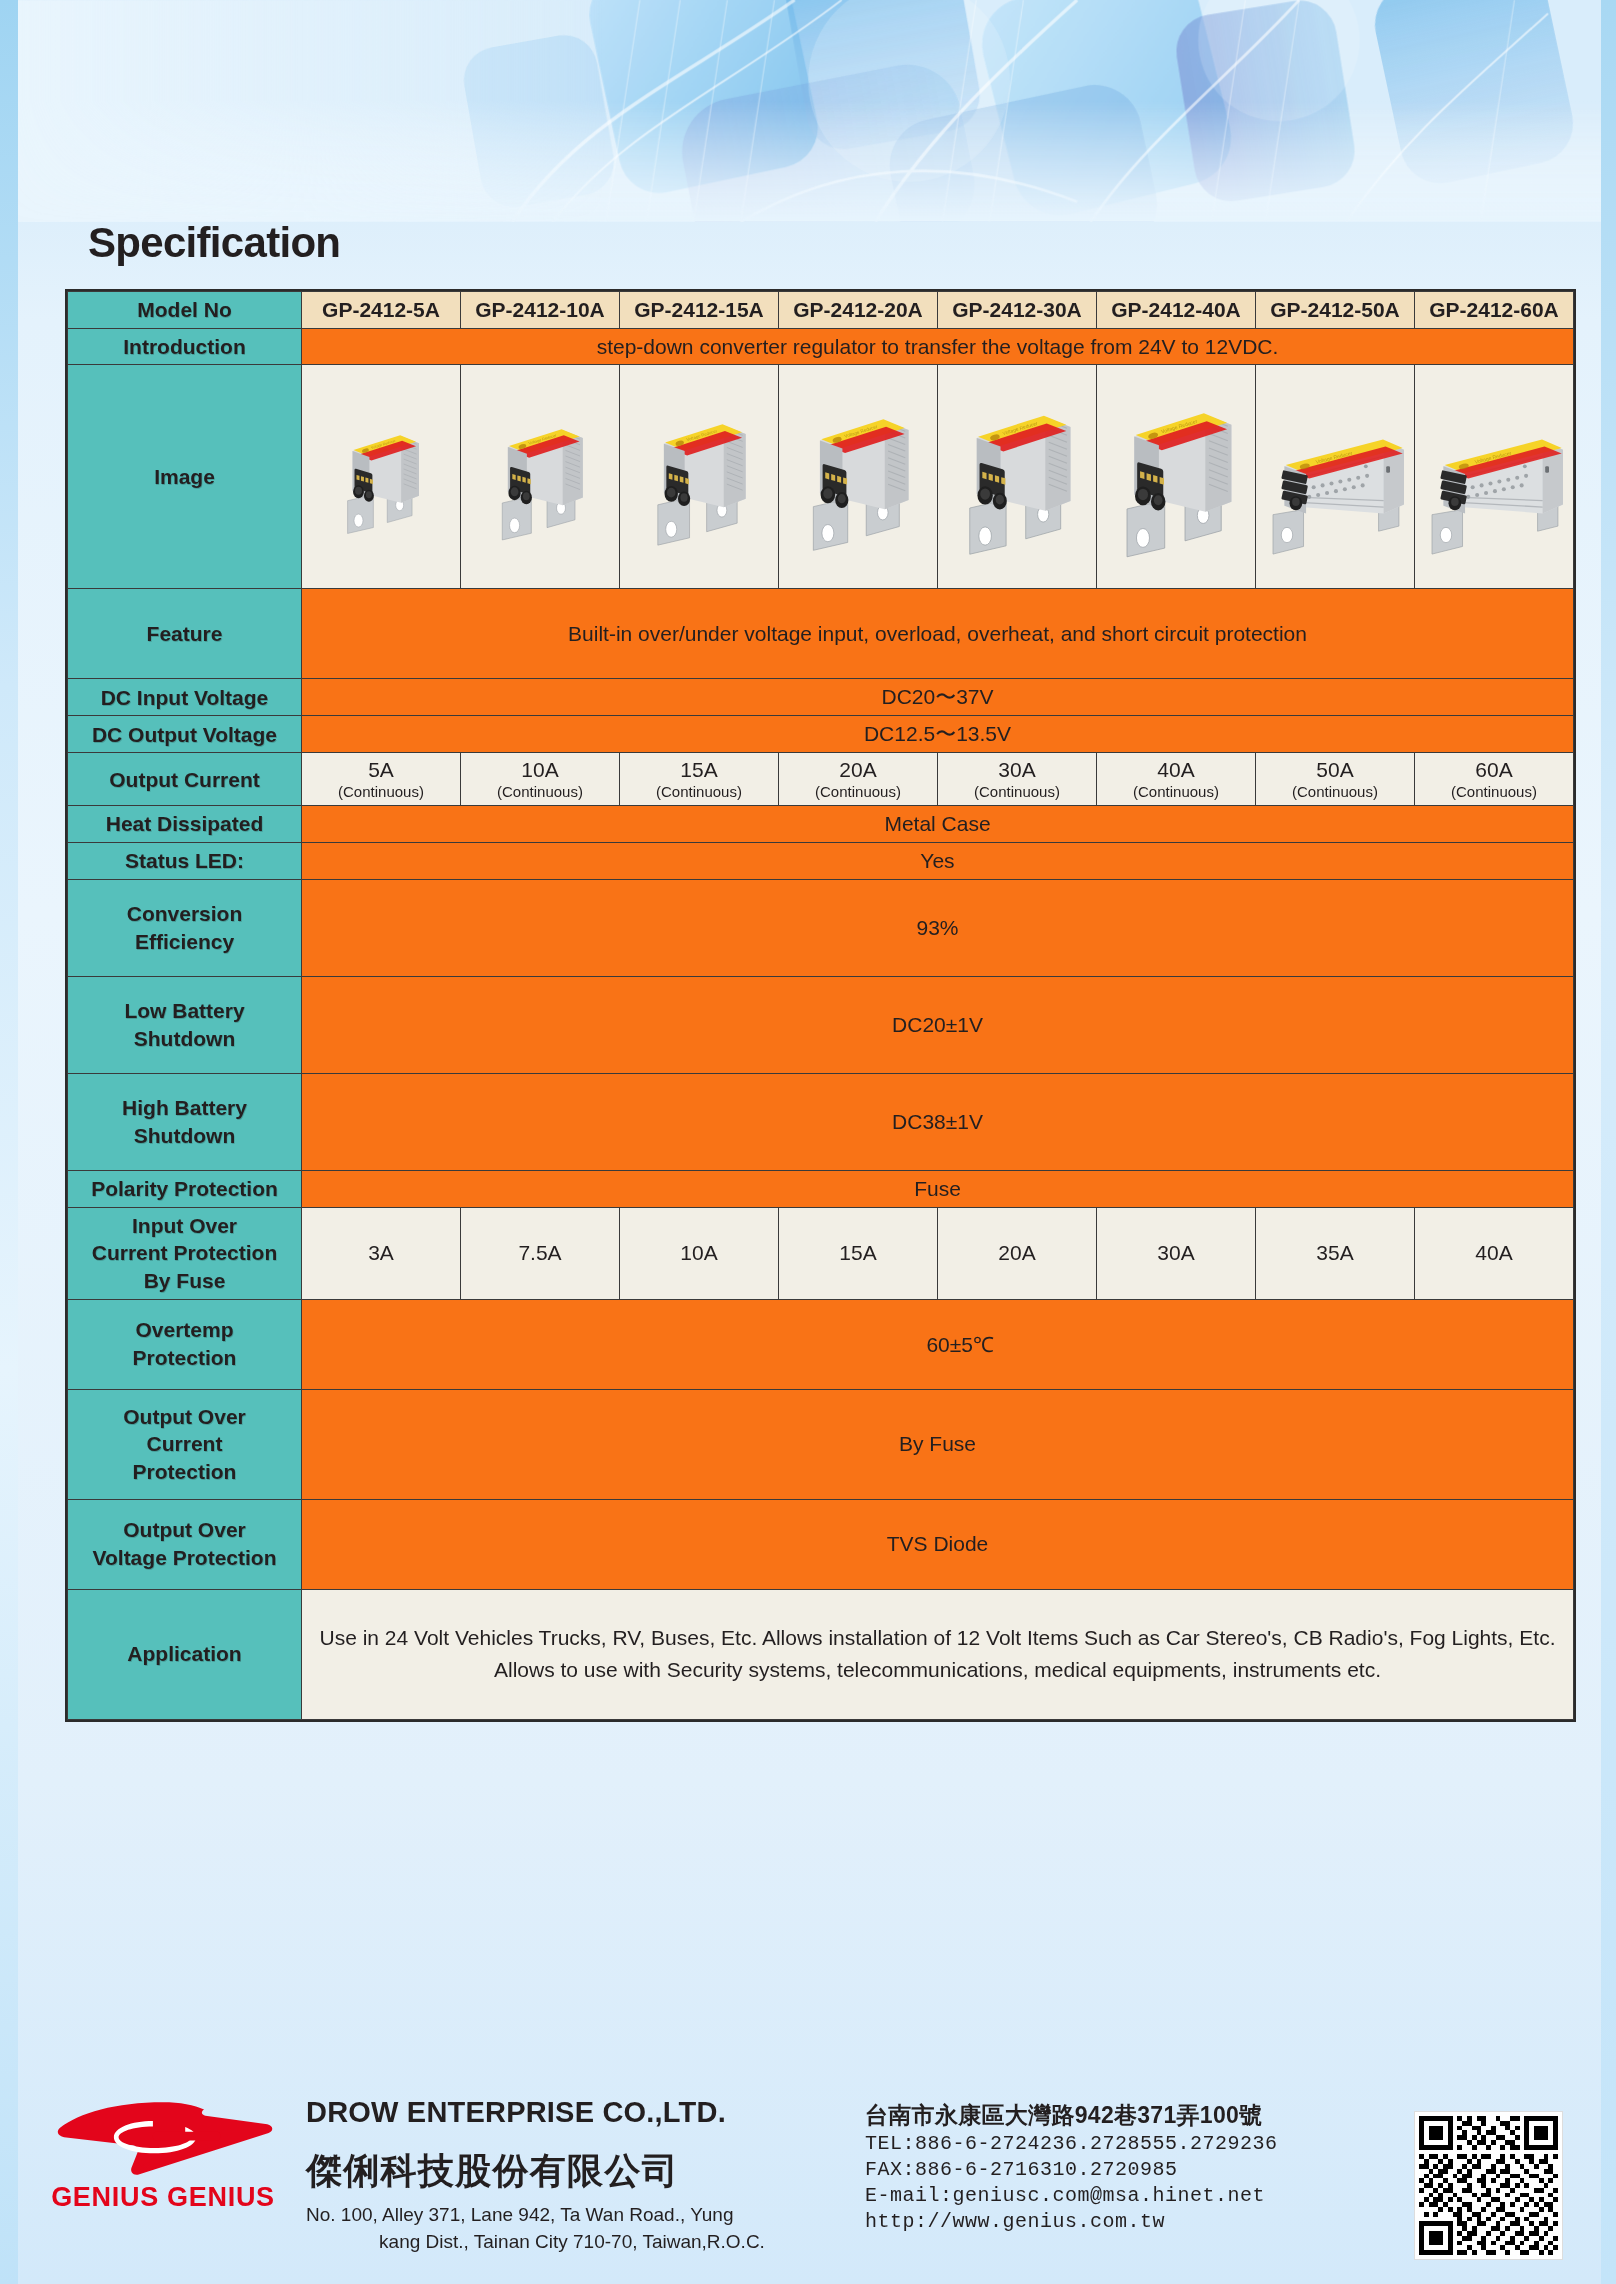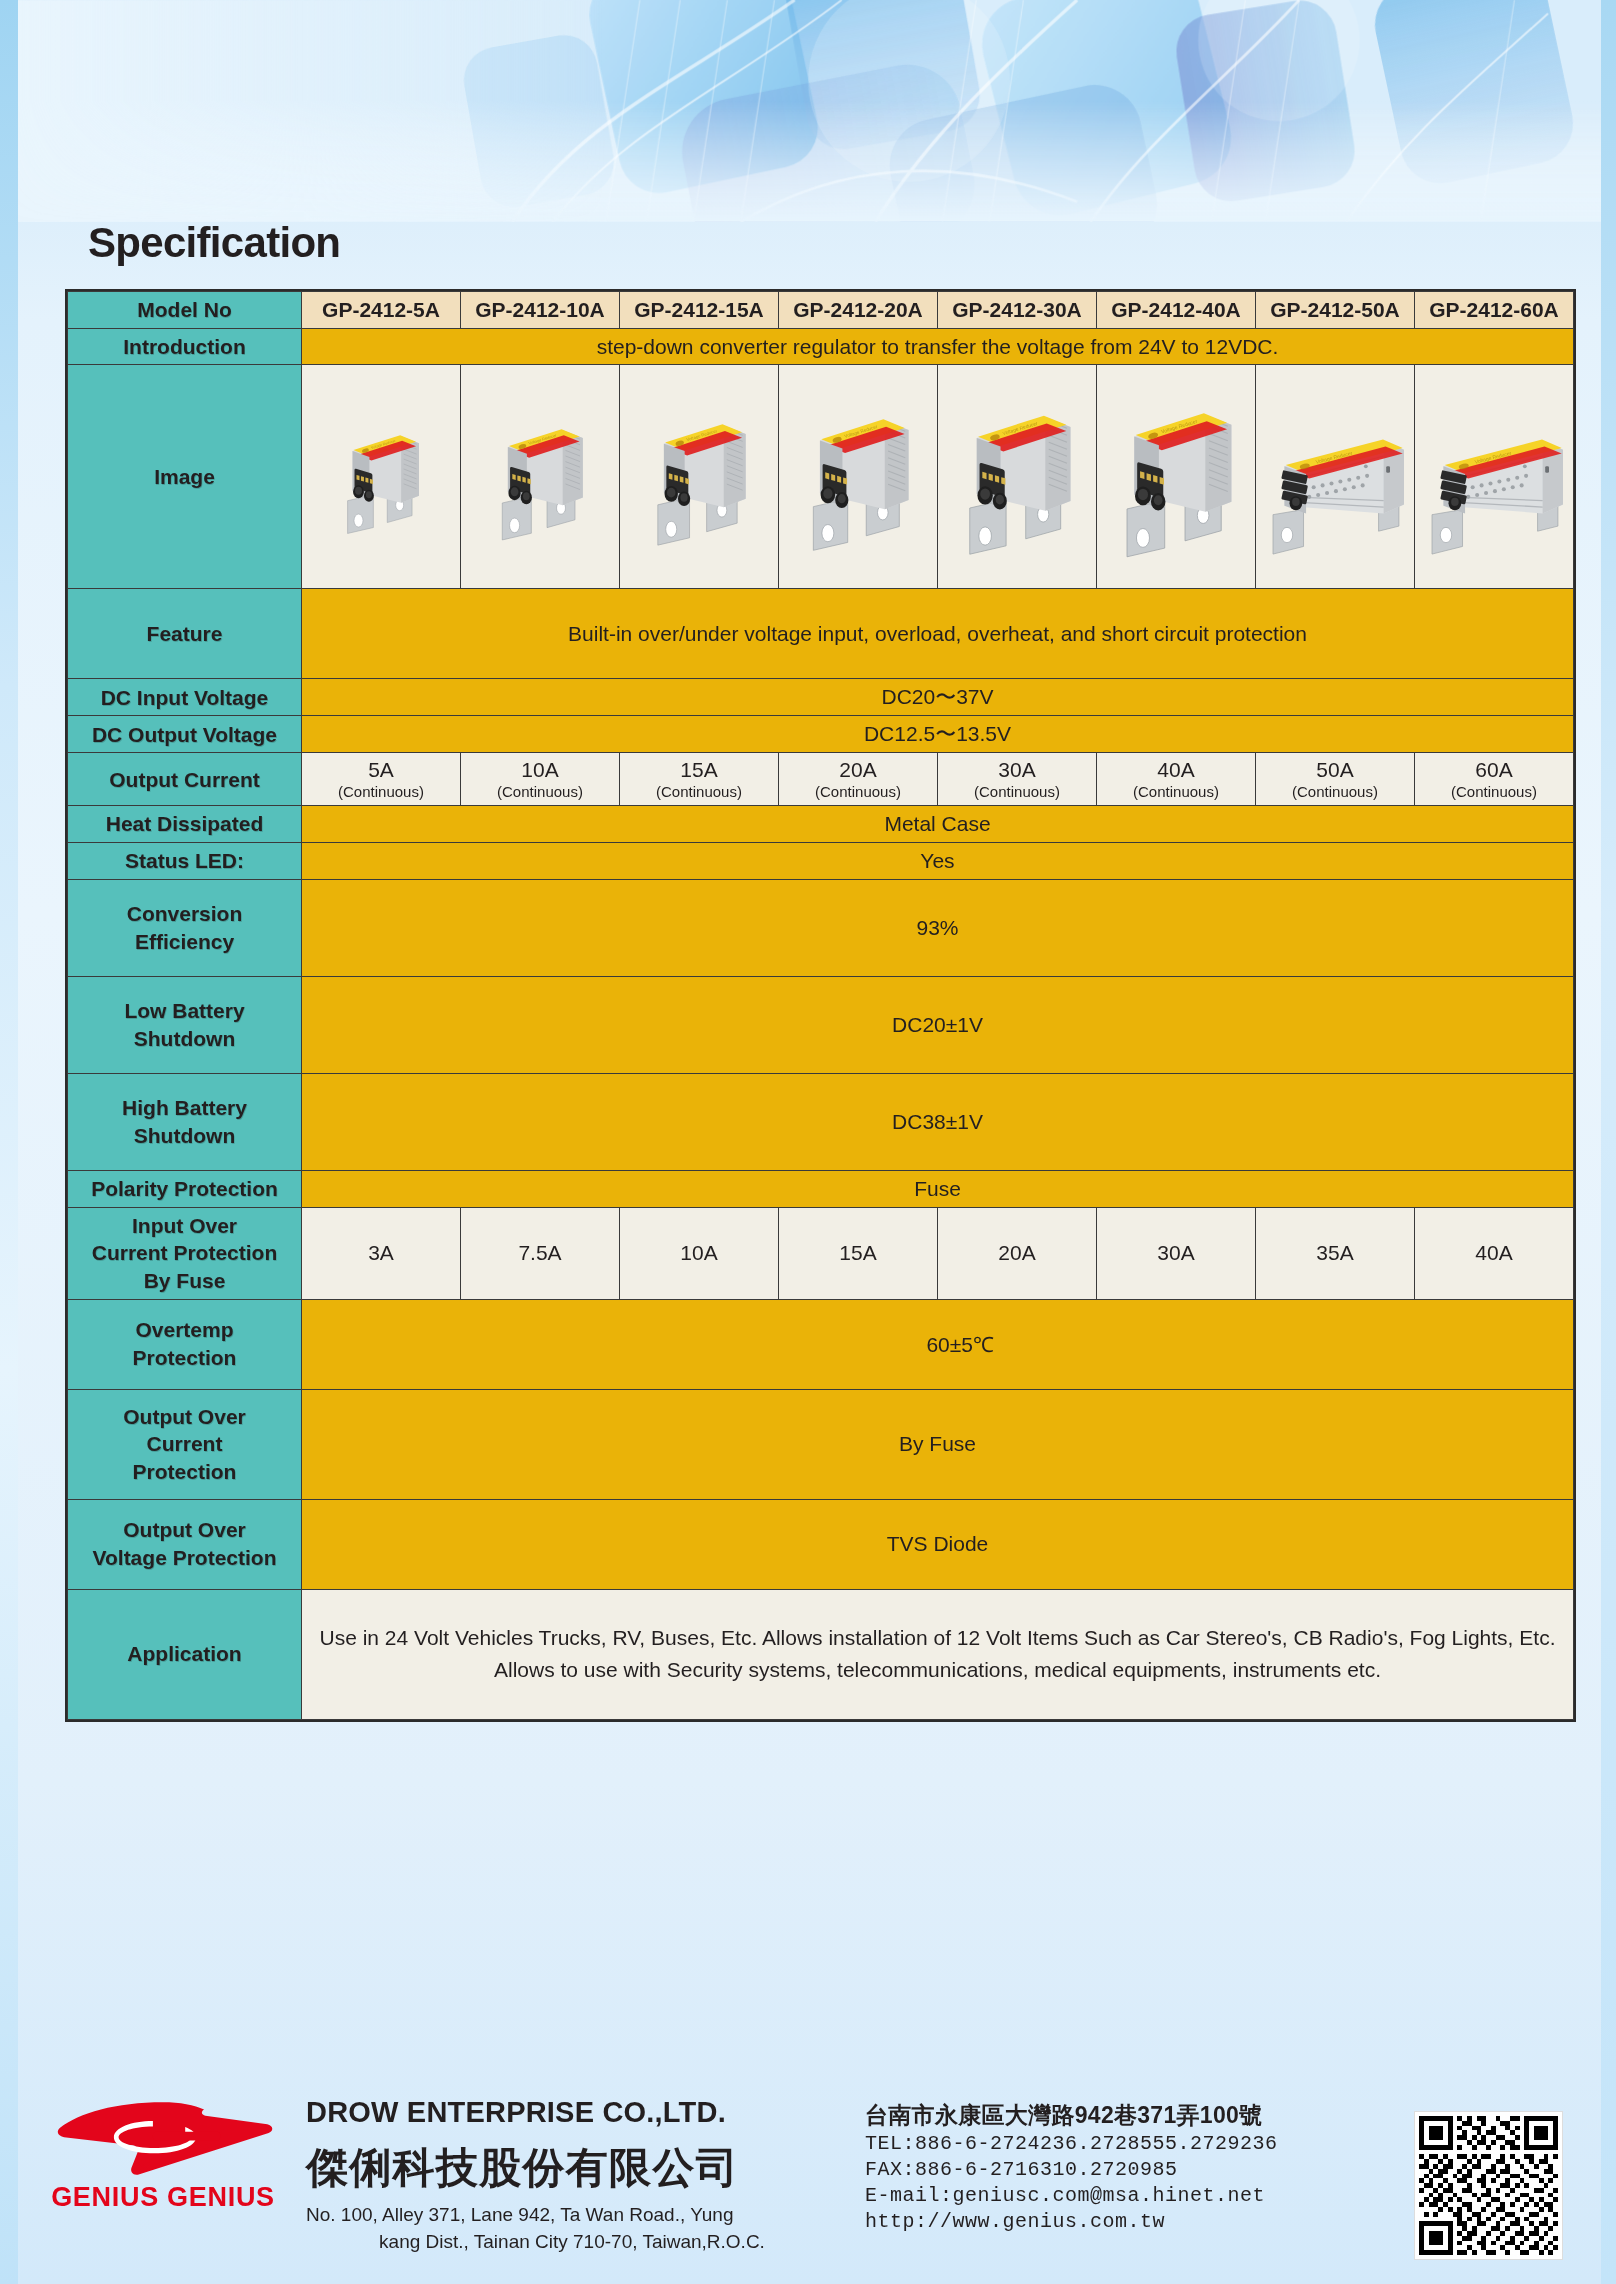--- a/index.html
+++ b/index.html
@@ -57,21 +57,21 @@
     text-shadow:0.7px 0.7px 0 rgba(0,0,0,.18);
   }
   td.model{
     background:#f2dfbd;
     font-weight:bold;
     font-size:20px;
     white-space:nowrap;
     padding:8px 1.3px;
   }
   td.val{background:#f2efe6;font-size:22px;}
-  td.valwide{background:#eab308;font-size:22px;}
+  td.valwide{background:#f97316;font-size:22px;}
   td.cur{font-size:21px;line-height:1.22;}
   td.cur .sub{font-size:15px;display:block;}
   td.app{
     text-align:left;
     font-size:21.5px;
     line-height:1.52;
     padding:15px 23px;
   }
   .imgcell{background:#f2efe6;height:215px;padding:0;position:relative;}
 
@@ -82,21 +82,21 @@
   #cert-row{position:absolute;left:0;top:1956px;width:1616px;height:128px;}
 
   #footer{position:absolute;left:0;top:2091px;width:1616px;height:193px;}
   #logo{position:absolute;left:47px;top:6.7px;width:232px;text-align:center;}
   #logo .glyph{width:222px;height:81px;}
   #logo .word{
     color:#e3051b;font-weight:bold;font-size:27px;letter-spacing:0.7px;margin-top:1.3px;
   }
   #company{position:absolute;left:306px;top:5.4px;width:532px;}
   #company .en{font-size:29px;font-weight:bold;color:#231f20;letter-spacing:0.2px;white-space:nowrap;}
-  #company .zh{font-size:42px;font-weight:bold;color:#231f20;letter-spacing:1.3px;margin-top:11px;}
+  #company .zh{font-size:36px;font-weight:bold;color:#231f20;letter-spacing:1.3px;margin-top:18px;}
   #company .addr{font-size:19px;color:#231f20;line-height:1.42;margin-top:5.4px;}
   #contact{position:absolute;left:865px;top:9.4px;width:552px;}
   #contact .zh{font-size:23px;font-weight:bold;color:#231f20;letter-spacing:0.3px;white-space:nowrap;}
   #contact .ln{font-family:"Liberation Mono", monospace;font-size:20px;color:#231f20;line-height:1.30;letter-spacing:0.5px;white-space:nowrap;}
   #qr{position:absolute;left:1414px;top:20px;width:149px;height:149px;background:#fff;border:1.3px solid #ddd;padding:4px;box-sizing:border-box;}
   #qr svg{display:block;width:100%;height:100%;}
 </style>
 </head>
 <body>
 

